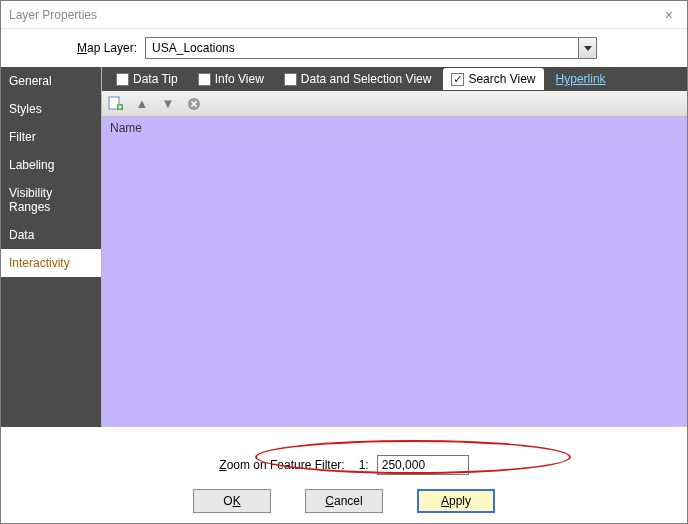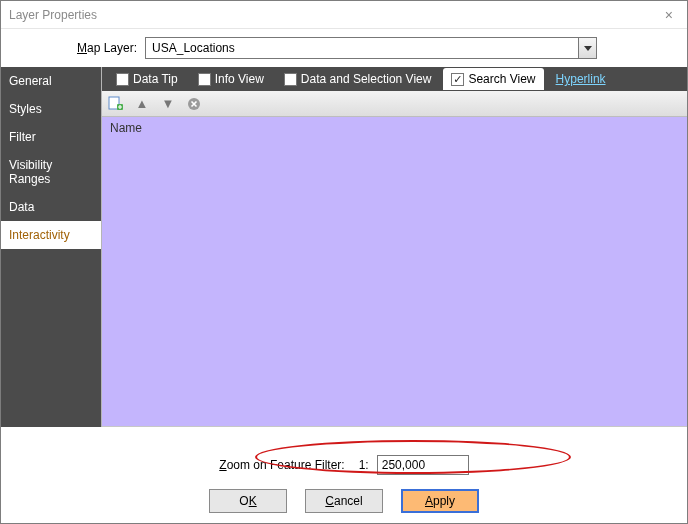--- a/index.html
+++ b/index.html
@@ -194,35 +194,35 @@
     height: 20px;
     border: 1px solid #777;
     padding: 1px 4px;
     font-family: inherit;
     font-size: 12px;
   }
 
   .button-row {
     display: flex;
     justify-content: center;
-    gap: 18px;
+    gap: 34px;
     padding-bottom: 10px;
   }
   .btn {
     width: 78px;
     height: 24px;
     border: 1px solid #8a8a8a;
     background: #e7e7e7;
     font-family: inherit;
     font-size: 12px;
     cursor: pointer;
   }
   .btn.primary {
     border: 2px solid #3a6fd8;
-    background: #fdba74;
+    background: #fef9c3;
   }
 </style>
 </head>
 <body>
 
 <div class="titlebar">
   <span>Layer Properties</span>
   <span class="spacer"></span>
   <span class="close-x">×</span>
 </div>
@@ -235,20 +235,21 @@
     <span class="combo-text">USA_Locations</span>
     <span class="combo-btn"></span>
   </div>
 </div>
 
 <div class="body-area">
   <div class="sidebar">
     <div class="nav-item">General</div>
     <div class="nav-item">Styles</div>
     <div class="nav-item">Filter</div>
+    <div class="nav-item">Labeling</div>
     <div class="nav-item">Visibility Ranges</div>
     <div class="nav-item">Data</div>
     <div class="nav-item active">Interactivity</div>
   </div>
 
   <div class="main">
     <div class="tabstrip">
       <div class="tab">
         <span class="chk"></span>
         <span>Data Tip</span>

